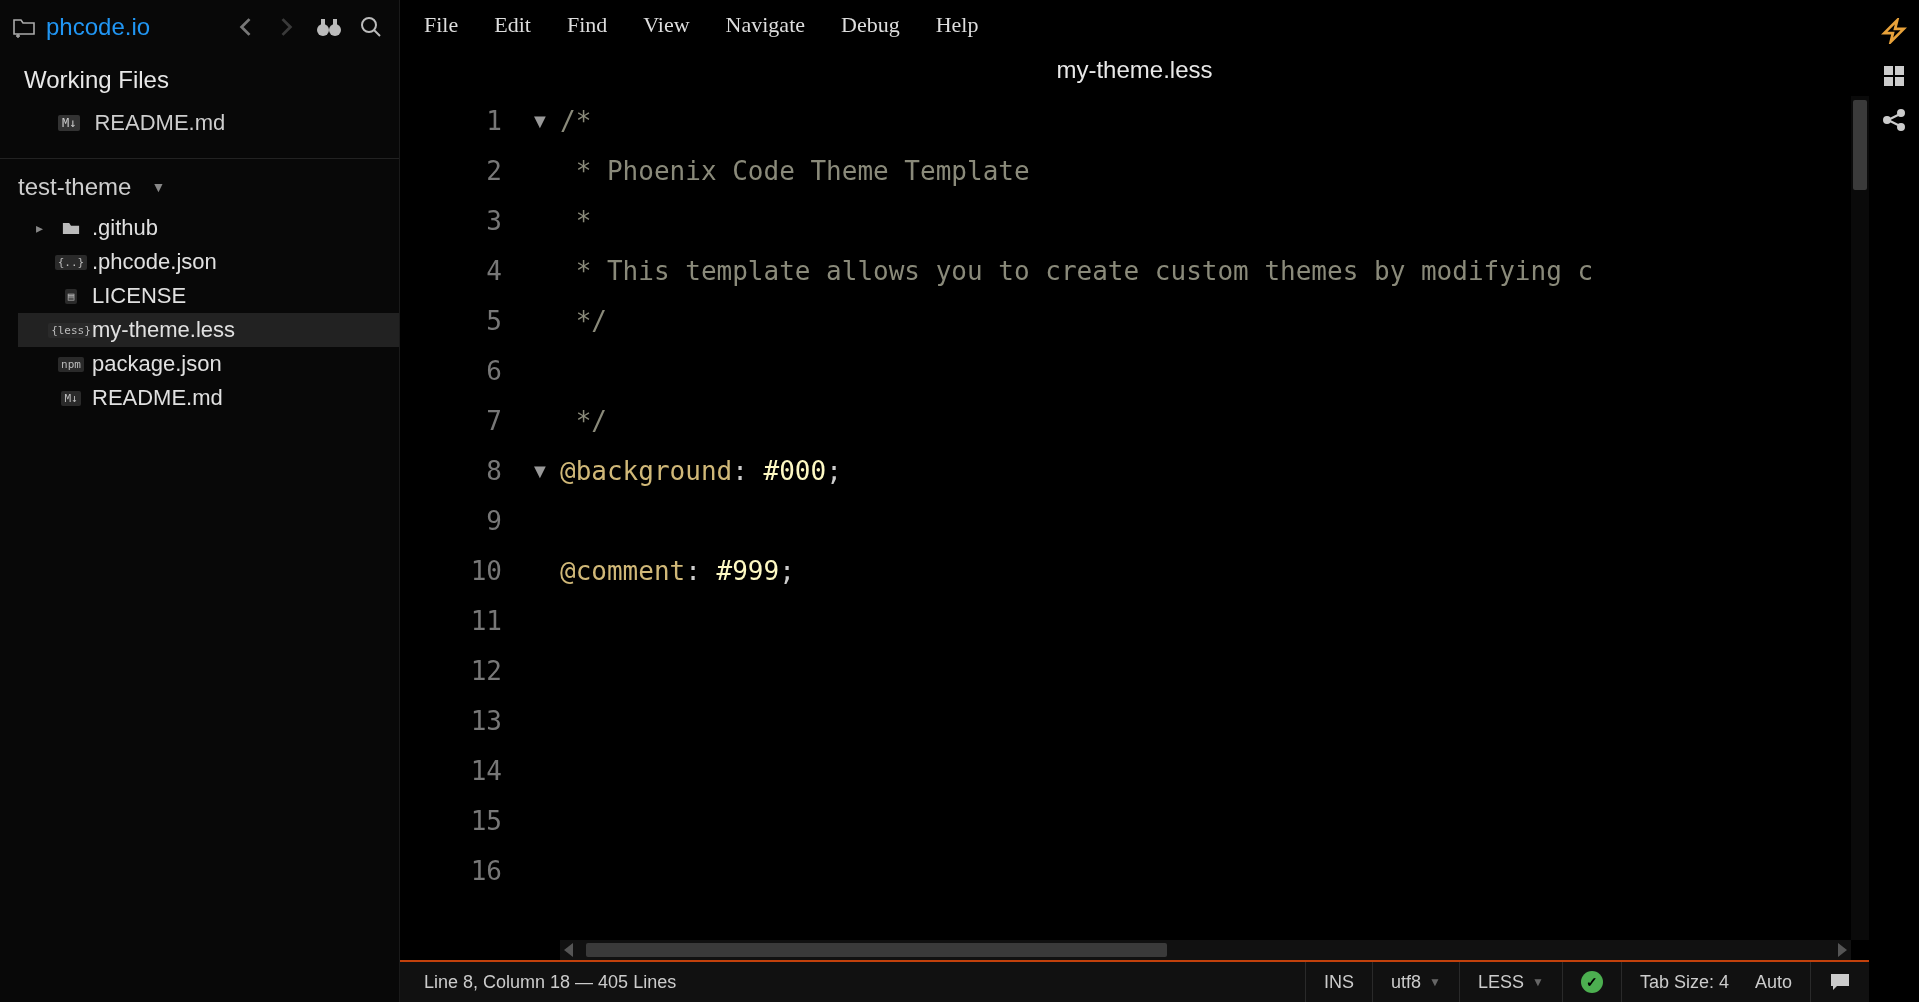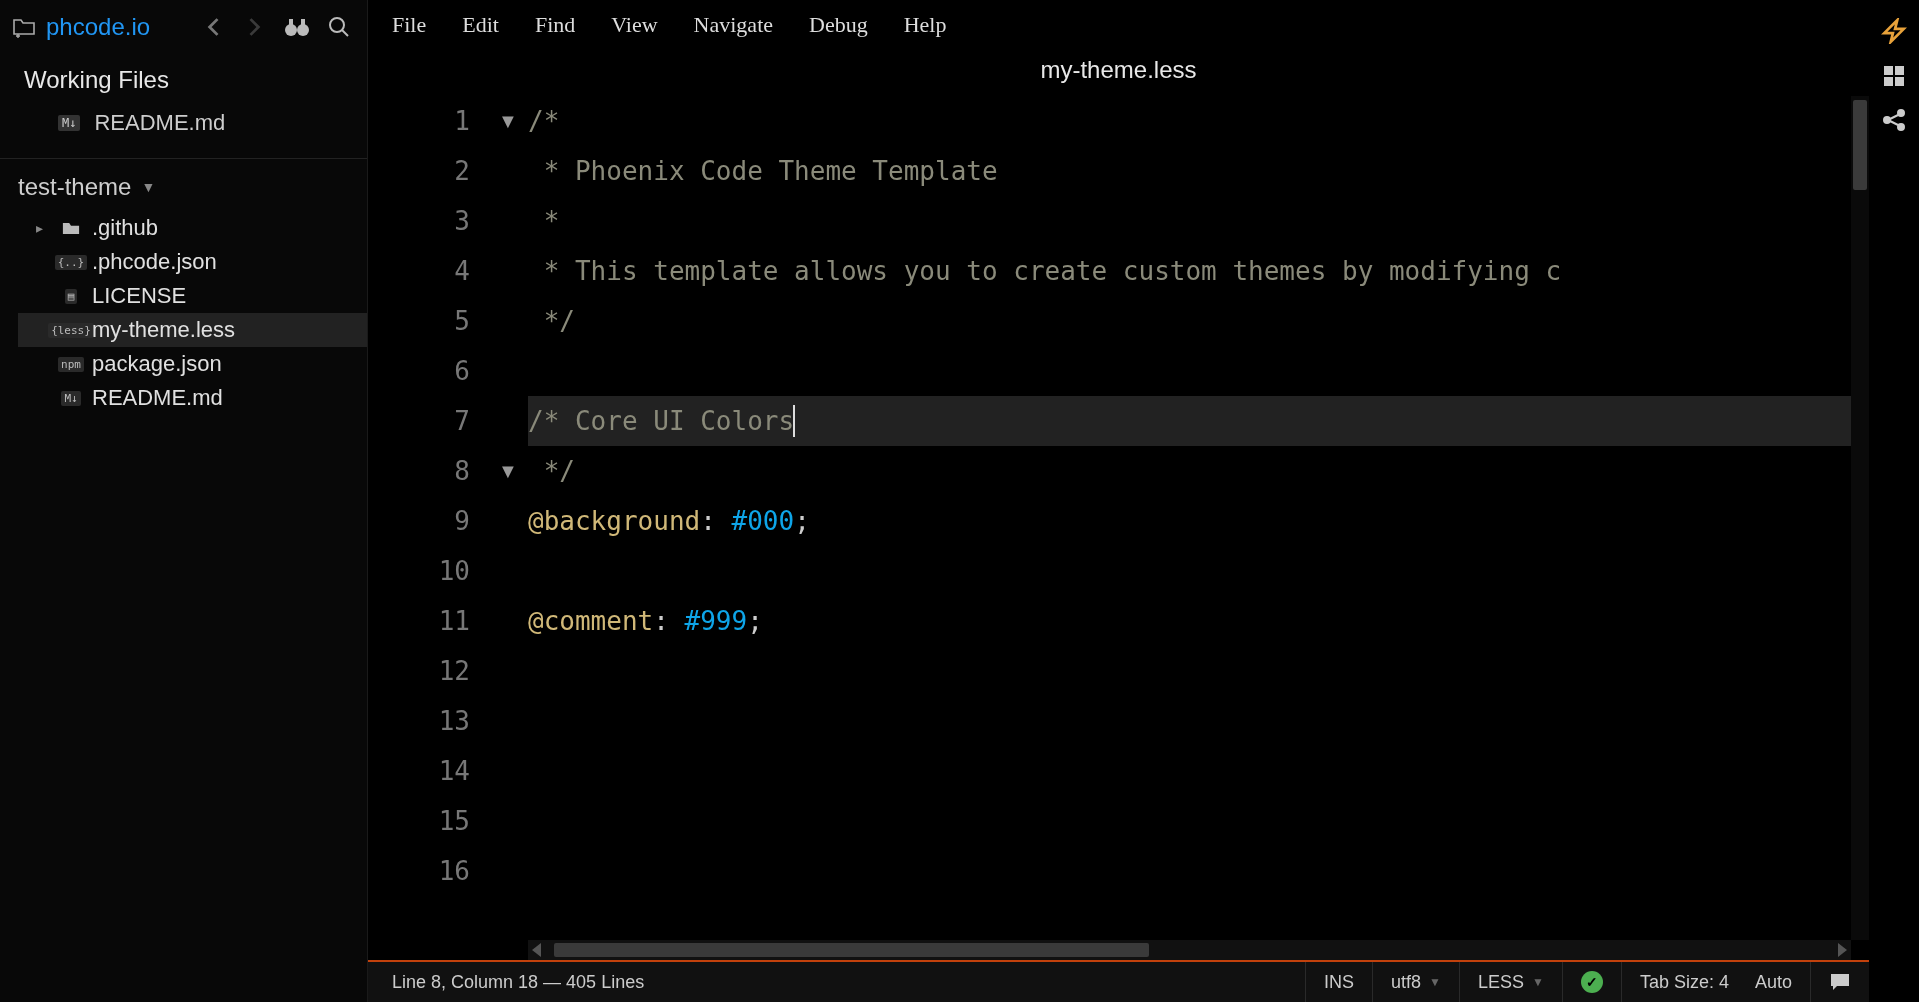--- a/index.html
+++ b/index.html
@@ -7,39 +7,39 @@
   width: 1919px; height: 1002px;
   background: #000; color: #cdcdcd;
   font-family: "Segoe UI", Arial, sans-serif;
   font-size: 20px;
   overflow: hidden;
 }
 .app { display: flex; width: 100%; height: 100%; }
 
 
 .sidebar {
-  width: 368px; flex-shrink: 0;
+  width: 400px; flex-shrink: 0;
   background: #080808;
   display: flex; flex-direction: column;
   border-right: 1px solid #1a1a1a;
 }
 .sidebar-top {
   height: 54px; display: flex; align-items: center;
   padding: 0 12px; gap: 10px;
 }
 .sidebar-top .folder-add-icon { color: #aaa; display:flex; align-items:center; }
 .brand { color: #2196f3; font-size: 24px; font-weight: 400; flex:1; }
 .top-btn { width: 32px; height: 32px; display:flex; align-items:center; justify-content:center; color:#777; }
 .top-btn.active { color:#bbb; }
 .working-files-hdr { padding: 12px 24px 10px; font-size: 24px; color:#e8e8e8; }
 .working-files-list { padding-bottom: 16px; border-bottom: 1px solid #222; }
 .wf-item { display:flex; align-items:center; gap:14px; padding: 6px 36px; font-size:22px; }
 .wf-item .dot { width:8px; height:8px; border-radius:50%; background:transparent; }
 .wf-item .file-type { font-size:12px; background:#333; color:#ccc; padding:1px 4px; border-radius:2px; font-family:monospace; }
-.project-hdr { display:flex; align-items:center; gap:10px; padding: 14px 18px 10px; font-size:24px; }
+.project-hdr { display:flex; align-items:center; gap:20px; padding: 14px 18px 10px; font-size:24px; }
 .project-hdr .chev { color:#888; font-size:14px; }
 .tree { padding-left: 18px; }
 .tree-item { display:flex; align-items:center; gap:10px; padding:4px 12px 4px 18px; font-size:22px; color:#e0e0e0; cursor:default; }
 .tree-item .caret { width:14px; color:#888; font-size:14px; }
 .tree-item .ficon { width:22px; display:flex; justify-content:center; color:#bbb; font-size:14px; }
 .tree-item.selected { background:#222; }
 
 
 .main { flex:1; display:flex; flex-direction:column; position:relative; }
 .menubar { height:50px; display:flex; align-items:center; gap:36px; padding:0 24px; font-size:22px; color:#ddd; }
@@ -49,21 +49,21 @@
 .gutter { width:120px; background:#000; text-align:right; padding-right:18px; font-family:"Consolas","Menlo",monospace; font-size:26px; color:#777; }
 .gutter .ln { height:50px; line-height:50px; }
 .fold-col { width:40px; font-size:20px; color:#999; }
 .fold-col .fc { height:50px; line-height:50px; text-align:center; }
 .code { flex:1; font-family:"Consolas","Menlo",monospace; font-size:26px; color:#cdcdcd; position:relative; overflow:hidden; }
 .code .line { height:50px; line-height:50px; white-space:pre; }
 .code .line.current { background:#222; }
 .cm-comment { color:#8a8a7a; }
 .cm-var { color:#d0b878; }
 .cm-punct { color:#cdcdcd; }
-.cm-val { color:#0ea5e9;margin-top:26px; }
+.cm-val { color:#fef9c3;margin-top:26px; }
 .cursor { display:inline-block; width:2px; height:32px; background:#ddd; vertical-align:middle; margin-left:-1px; margin-bottom:4px; }
 .vscroll { position:absolute; right:0; top:0; width:18px; height:100%; background:#0a0a0a; }
 .vscroll-thumb { position:absolute; right:2px; top:4px; width:14px; height:90px; background:#3a3a3a; border-radius:2px; }
 .hscroll { height:20px; background:#111; position:relative; margin-left:160px; margin-right:18px; }
 .hscroll::before, .hscroll::after { content:''; position:absolute; top:3px; width:0;height:0; border-top:7px solid transparent; border-bottom:7px solid transparent; }
 .hscroll::before { left:4px; border-right:9px solid #555; }
 .hscroll::after { right:4px; border-left:9px solid #555; }
 .hscroll-thumb { position:absolute; left:26px; top:3px; height:14px; width:45%; background:#3a3a3a; border-radius:2px; }
 
 
@@ -229,21 +229,20 @@
           <div class="fc"></div>
           <div class="fc"></div>
         </div>
       <div class="code" id="code">
           <div class="line"><span class="cm-comment">/*</span></div>
           <div class="line"><span class="cm-comment"> * Phoenix Code Theme Template</span></div>
           <div class="line"><span class="cm-comment"> *</span></div>
           <div class="line"><span class="cm-comment"> * This template allows you to create custom themes by modifying c</span></div>
           <div class="line"><span class="cm-comment"> */</span></div>
           <div class="line"><span class=""></span></div>
-          <div class="line current"><span class="cm-comment">/* Core UI Colors</span><span class="cursor"></span></div>
           <div class="line"><span class="cm-comment"> */</span></div>
           <div class="line"><span class="cm-var">@background</span><span class="cm-punct">: </span><span class="cm-val">#000</span><span class="cm-punct">;</span></div>
           <div class="line"><span class=""></span></div>
           <div class="line"><span class="cm-var">@comment</span><span class="cm-punct">: </span><span class="cm-val">#999</span><span class="cm-punct">;</span></div>
           <div class="line"><span class=""></span></div>
         </div>
       <div class="vscroll">
         <div class="vscroll-thumb"></div>
       </div>
     </div>

